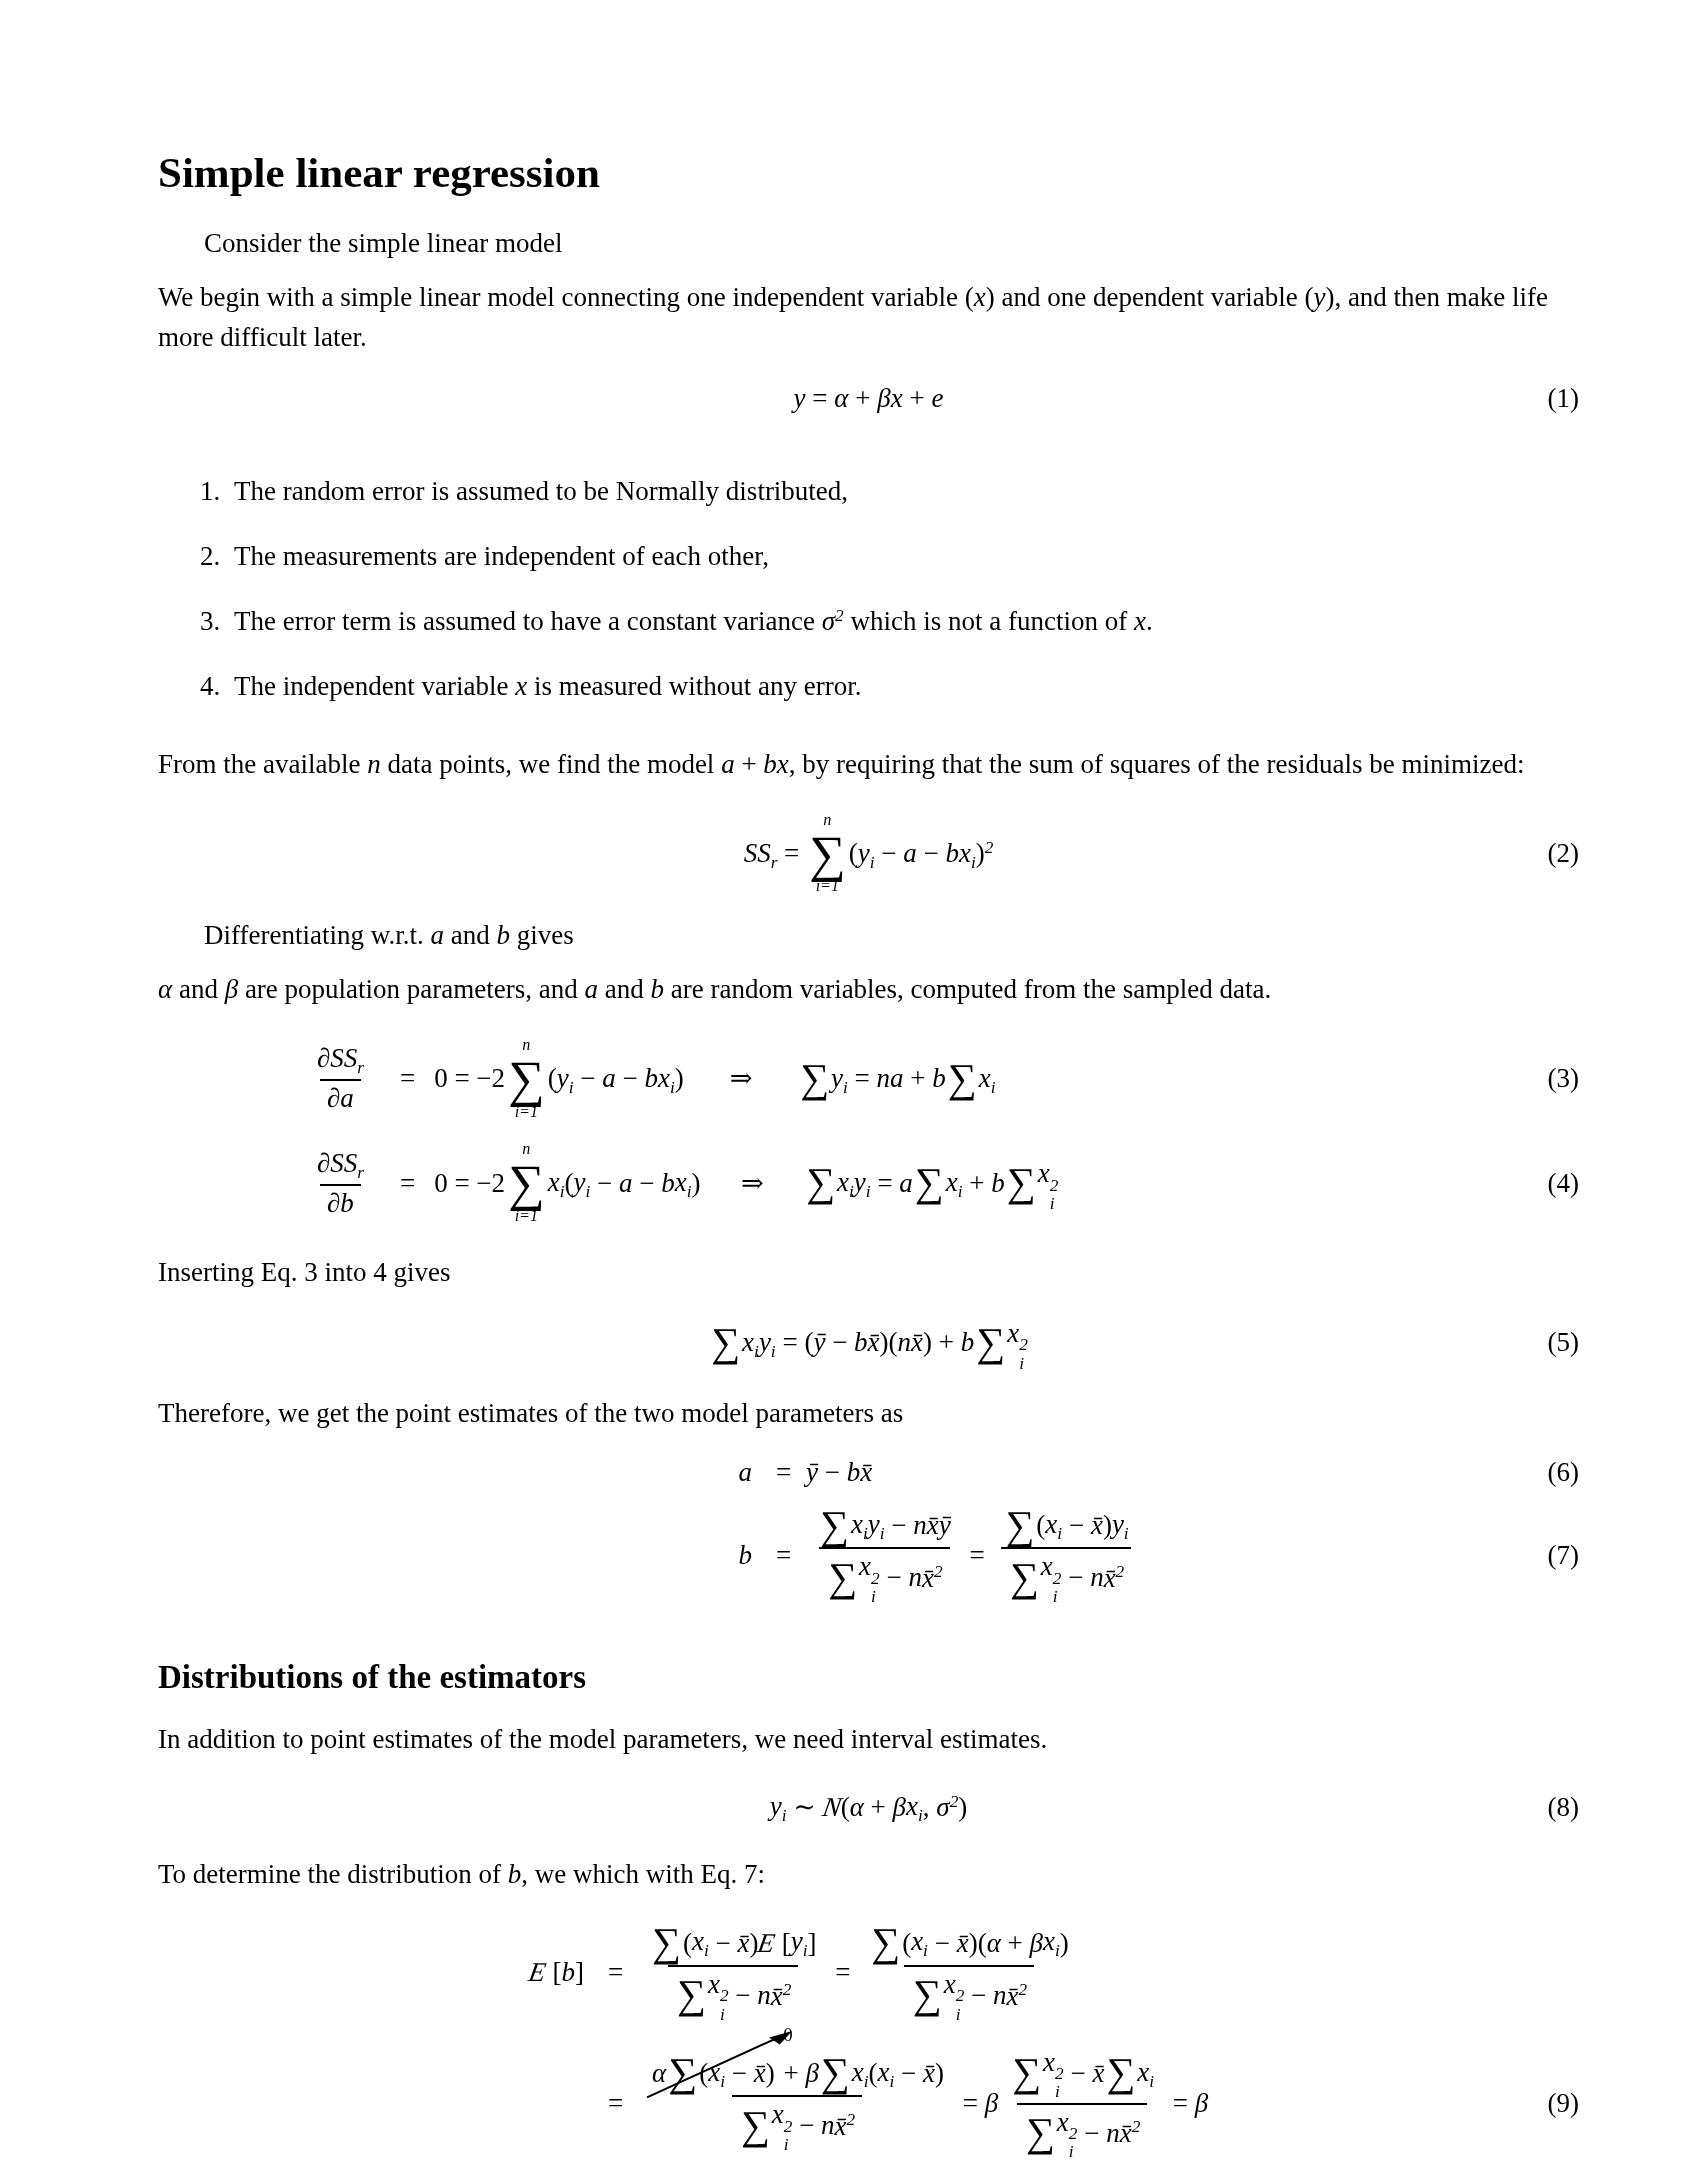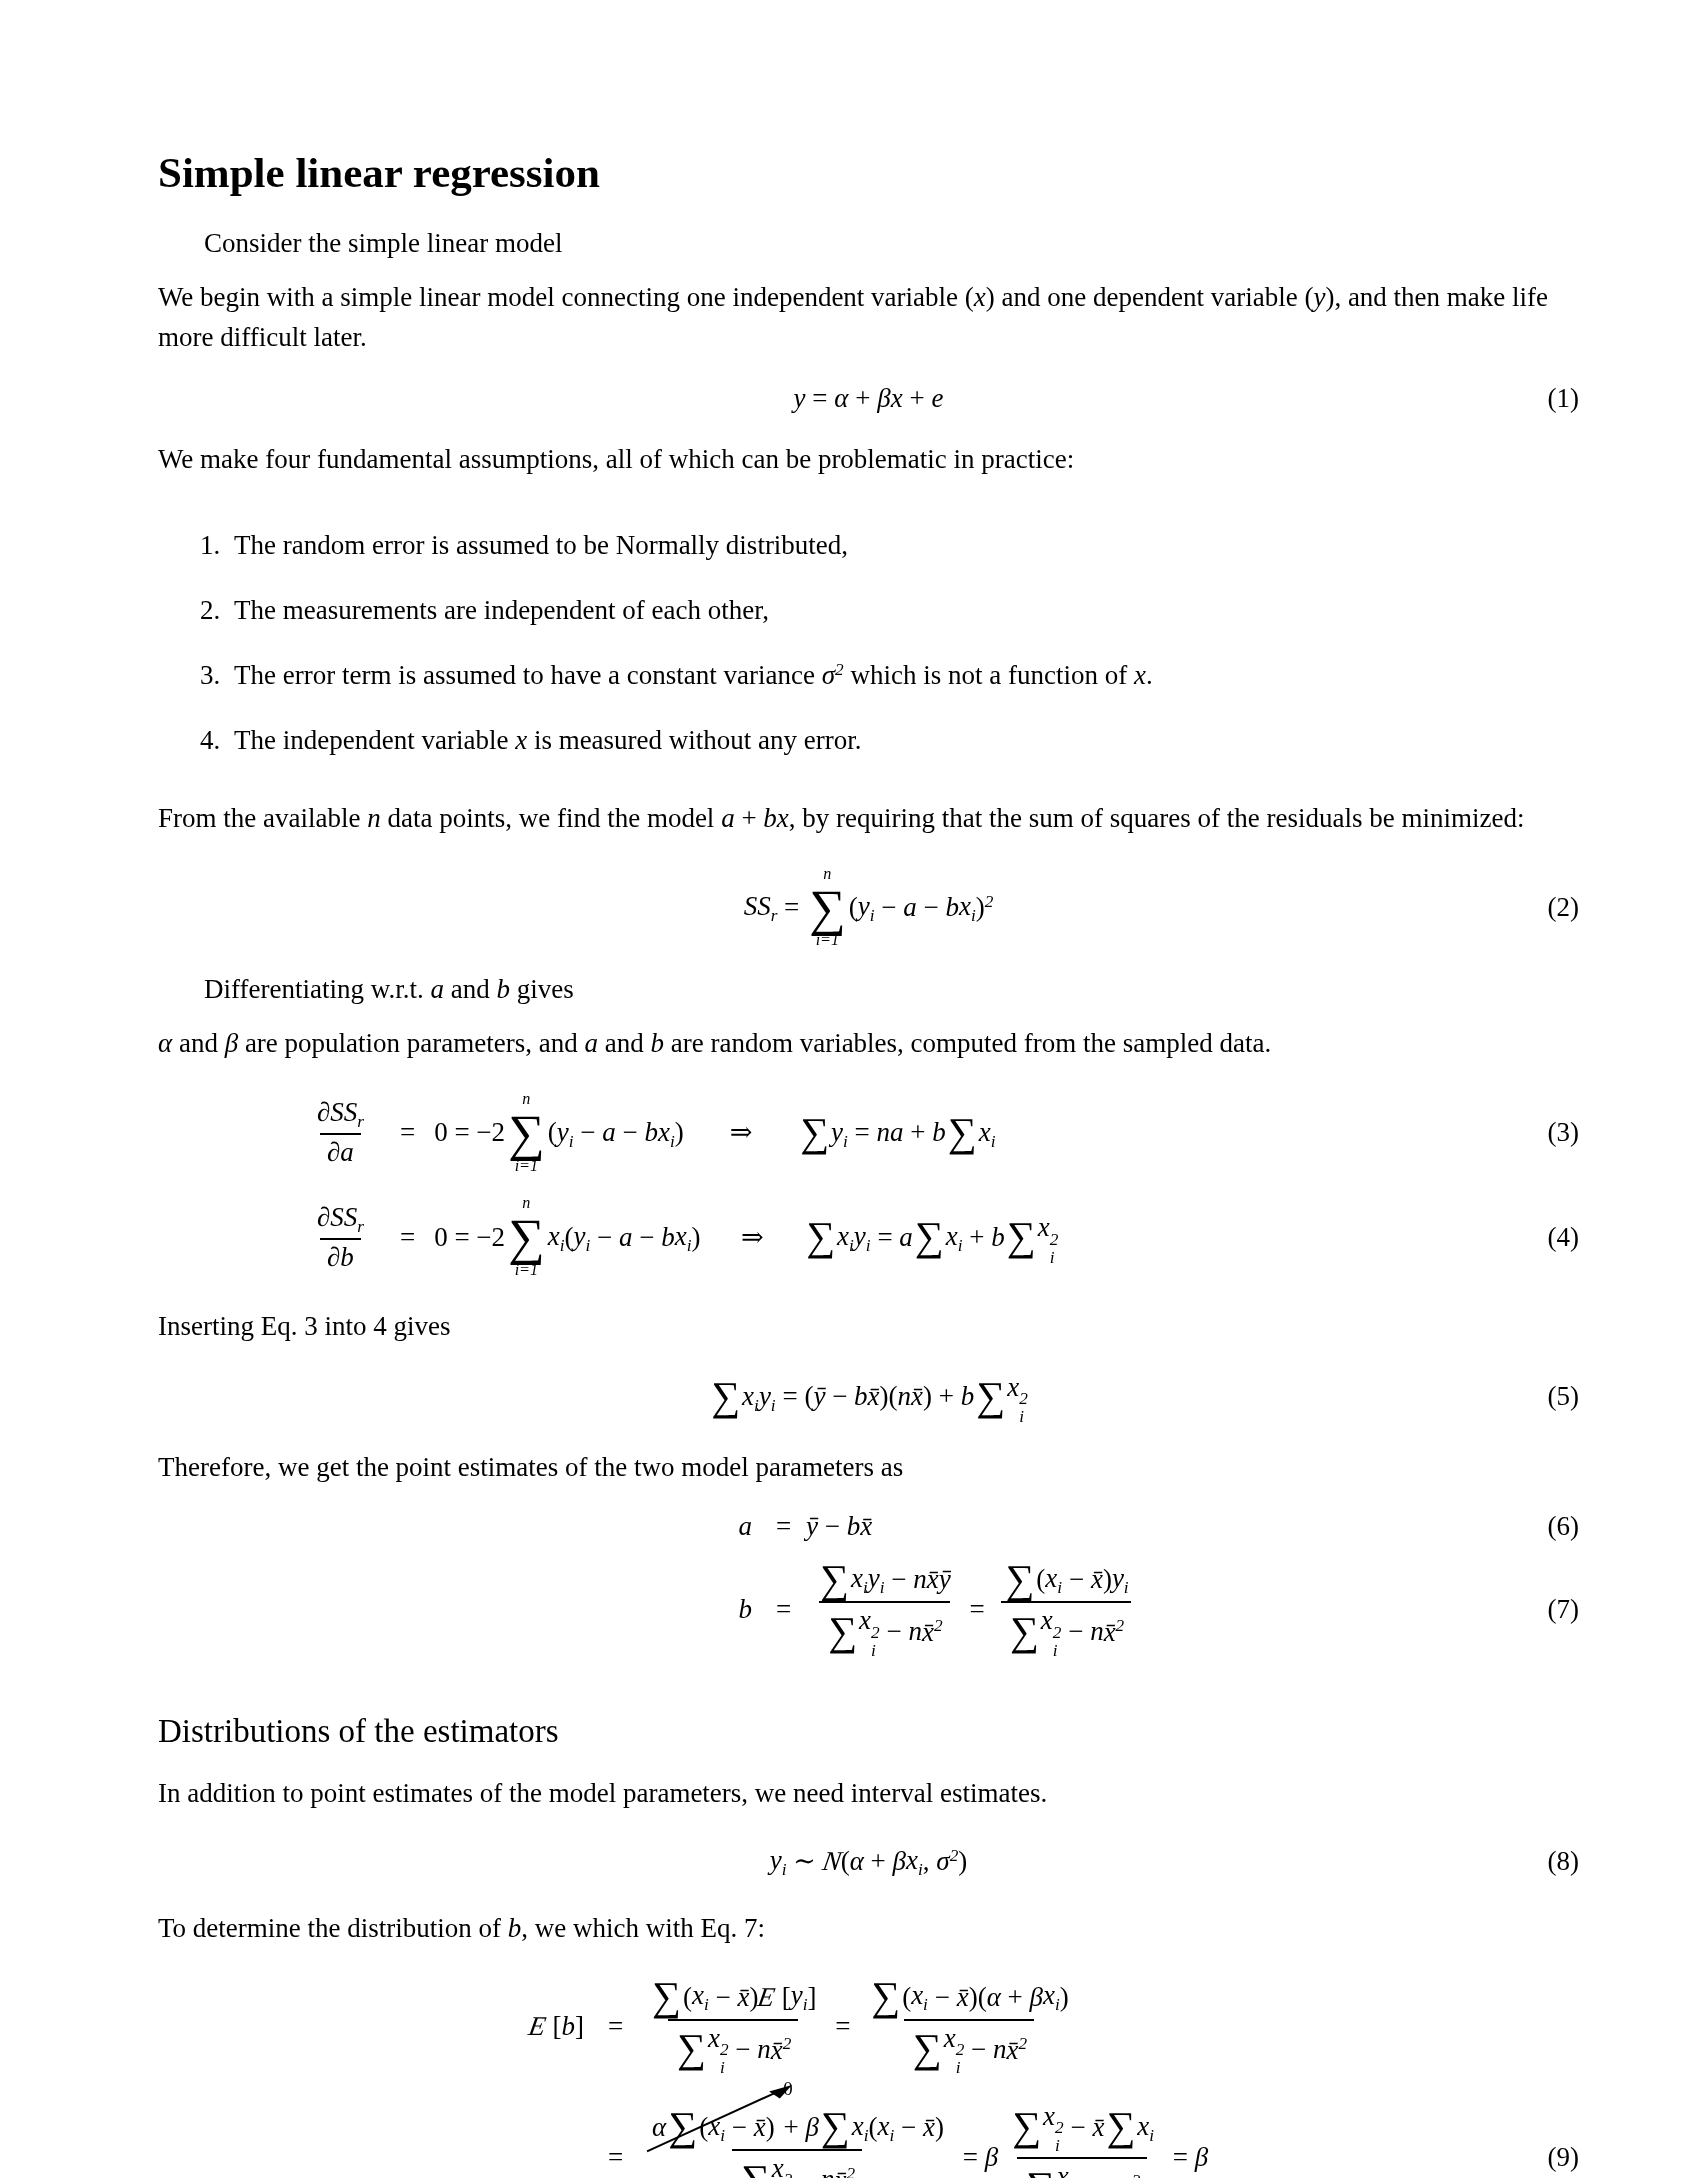--- a/index.html
+++ b/index.html
@@ -8,21 +8,21 @@
     width:1683px;height:2178px;
     box-sizing:border-box;
     padding:149px 104px 59px 158px;
     background:#ffffff;color:#000000;
     font-family:"Liberation Serif","DejaVu Serif",serif;
     font-size:27px;line-height:1.48;
     display:flex;flex-direction:column;
     overflow:hidden;
   }
   h1.title{font-size:43px;line-height:1.1;margin:0 0 28px 0;font-weight:bold;}
-  h2.section{font-size:33px;line-height:1.1;margin:40px 0 18px 0;font-weight:normal;}
+  h2.section{font-size:33px;line-height:1.1;margin:40px 0 18px 0;font-weight:bold;}
   p.body{margin:7px 0;}
   p.indent{text-indent:46px;margin-top:0;}
   .list{margin:14px 0 6px 0;}
   .litem{display:flex;margin:25px 0;}
   .lnum{width:34px;margin-left:42px;flex:0 0 auto;}
   .ltext{flex:1;}
 
   
   .disp{position:relative;display:flex;align-items:center;justify-content:center;margin:14px 0;}
   .disp.tall{margin:20px 0;}
@@ -74,21 +74,20 @@
         <span class="mr mo"> = </span>
         <span class="mi">α</span>
         <span class="mr mo"> + </span>
         <span class="mi">βx</span>
         <span class="mr mo"> + </span>
         <span class="mi">e</span>
       </div>
     <div class="eqno">(1)</div>
   </div>
 
-  <p class="body"><span class="mr">We make four fundamental assumptions, all of which can be problematic in practice:</span></p>
 
   <div class="list">
     <div class="litem">
       <span class="lnum">1.</span>
       <span class="ltext"><span class="mr">The random error is assumed to be Normally distributed,</span></span>
     </div>
     <div class="litem">
       <span class="lnum">2.</span>
       <span class="ltext"><span class="mr">The measurements are independent of each other,</span></span>
     </div>

